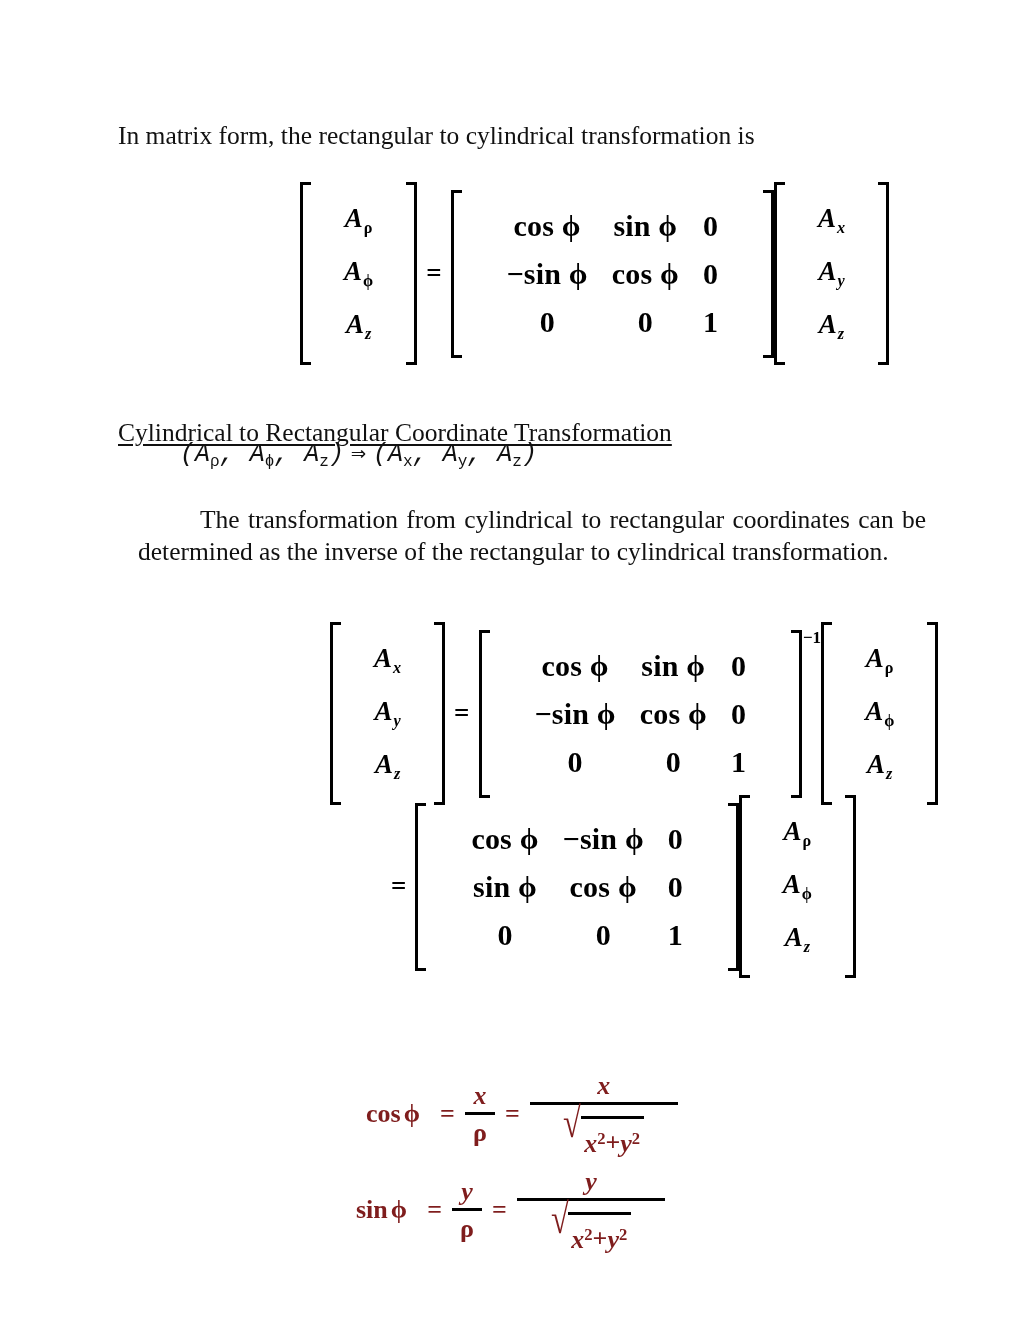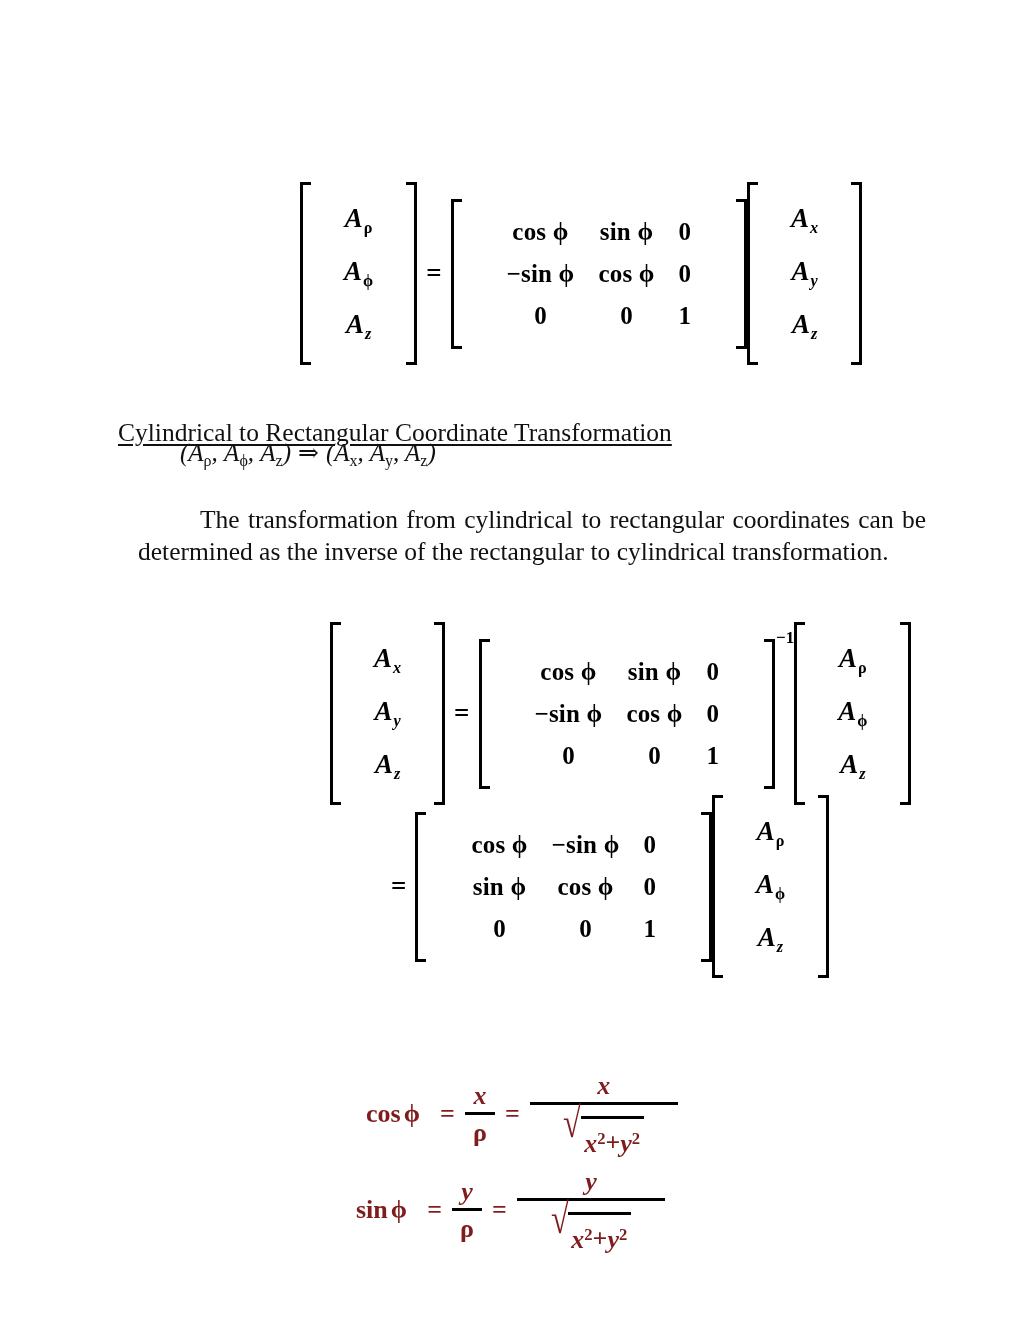--- a/index.html
+++ b/index.html
@@ -46,20 +46,21 @@
     margin-top: 40px;
   }
 
   .map-line {
     position: absolute;
     left: 180px;
     font-size: 25px;
     font-style: italic;
     color: #111111;
     white-space: nowrap;
+    font-family: Liberation Mono, monospace;
   }
   .map-line .ital { font-style: italic; }
   .map-line .sub {
     font-size: 0.64em;
     vertical-align: -0.32em;
     font-style: normal;
   }
   .map-line .arrow { font-style: normal; padding: 0 7px; }
 
   
@@ -107,21 +108,21 @@
     display: grid;
     align-items: center;
     justify-items: center;
     font-weight: bold;
     color: #000;
   }
 
   
   .m3 {
     grid-template-columns: auto auto auto;
-    font-size: 25px;
+    font-size: 30px;
     padding: 12px 9px;
   }
   .m3 > span { padding: 7px 12px; }
 
   
   .v3 {
     grid-template-columns: auto;
     font-size: 27px;
     padding: 12px 3px;
   }
@@ -219,20 +220,21 @@
     border-top: 3px solid #000;
     padding: 10px 4px 0 3px;
     margin-top: 4px;
   }
 </style>
 </head>
 <body>
 
 <div class="page">
 
+  <div class="body-text" style="top:120px;">In matrix form, the rectangular to cylindrical transformation is</div>
 
   <div class="eq" style="left:300px; top:182px;">
 
     <div class="mat">
       <div class="brk brk-l">
           <i></i>
         </div>
       <div class="cells v3">
         <span class="Av"><span>A</span><span class="sb">ρ</span></span>
         <span class="Av"><span>A</span><span class="sb">ϕ</span></span>

